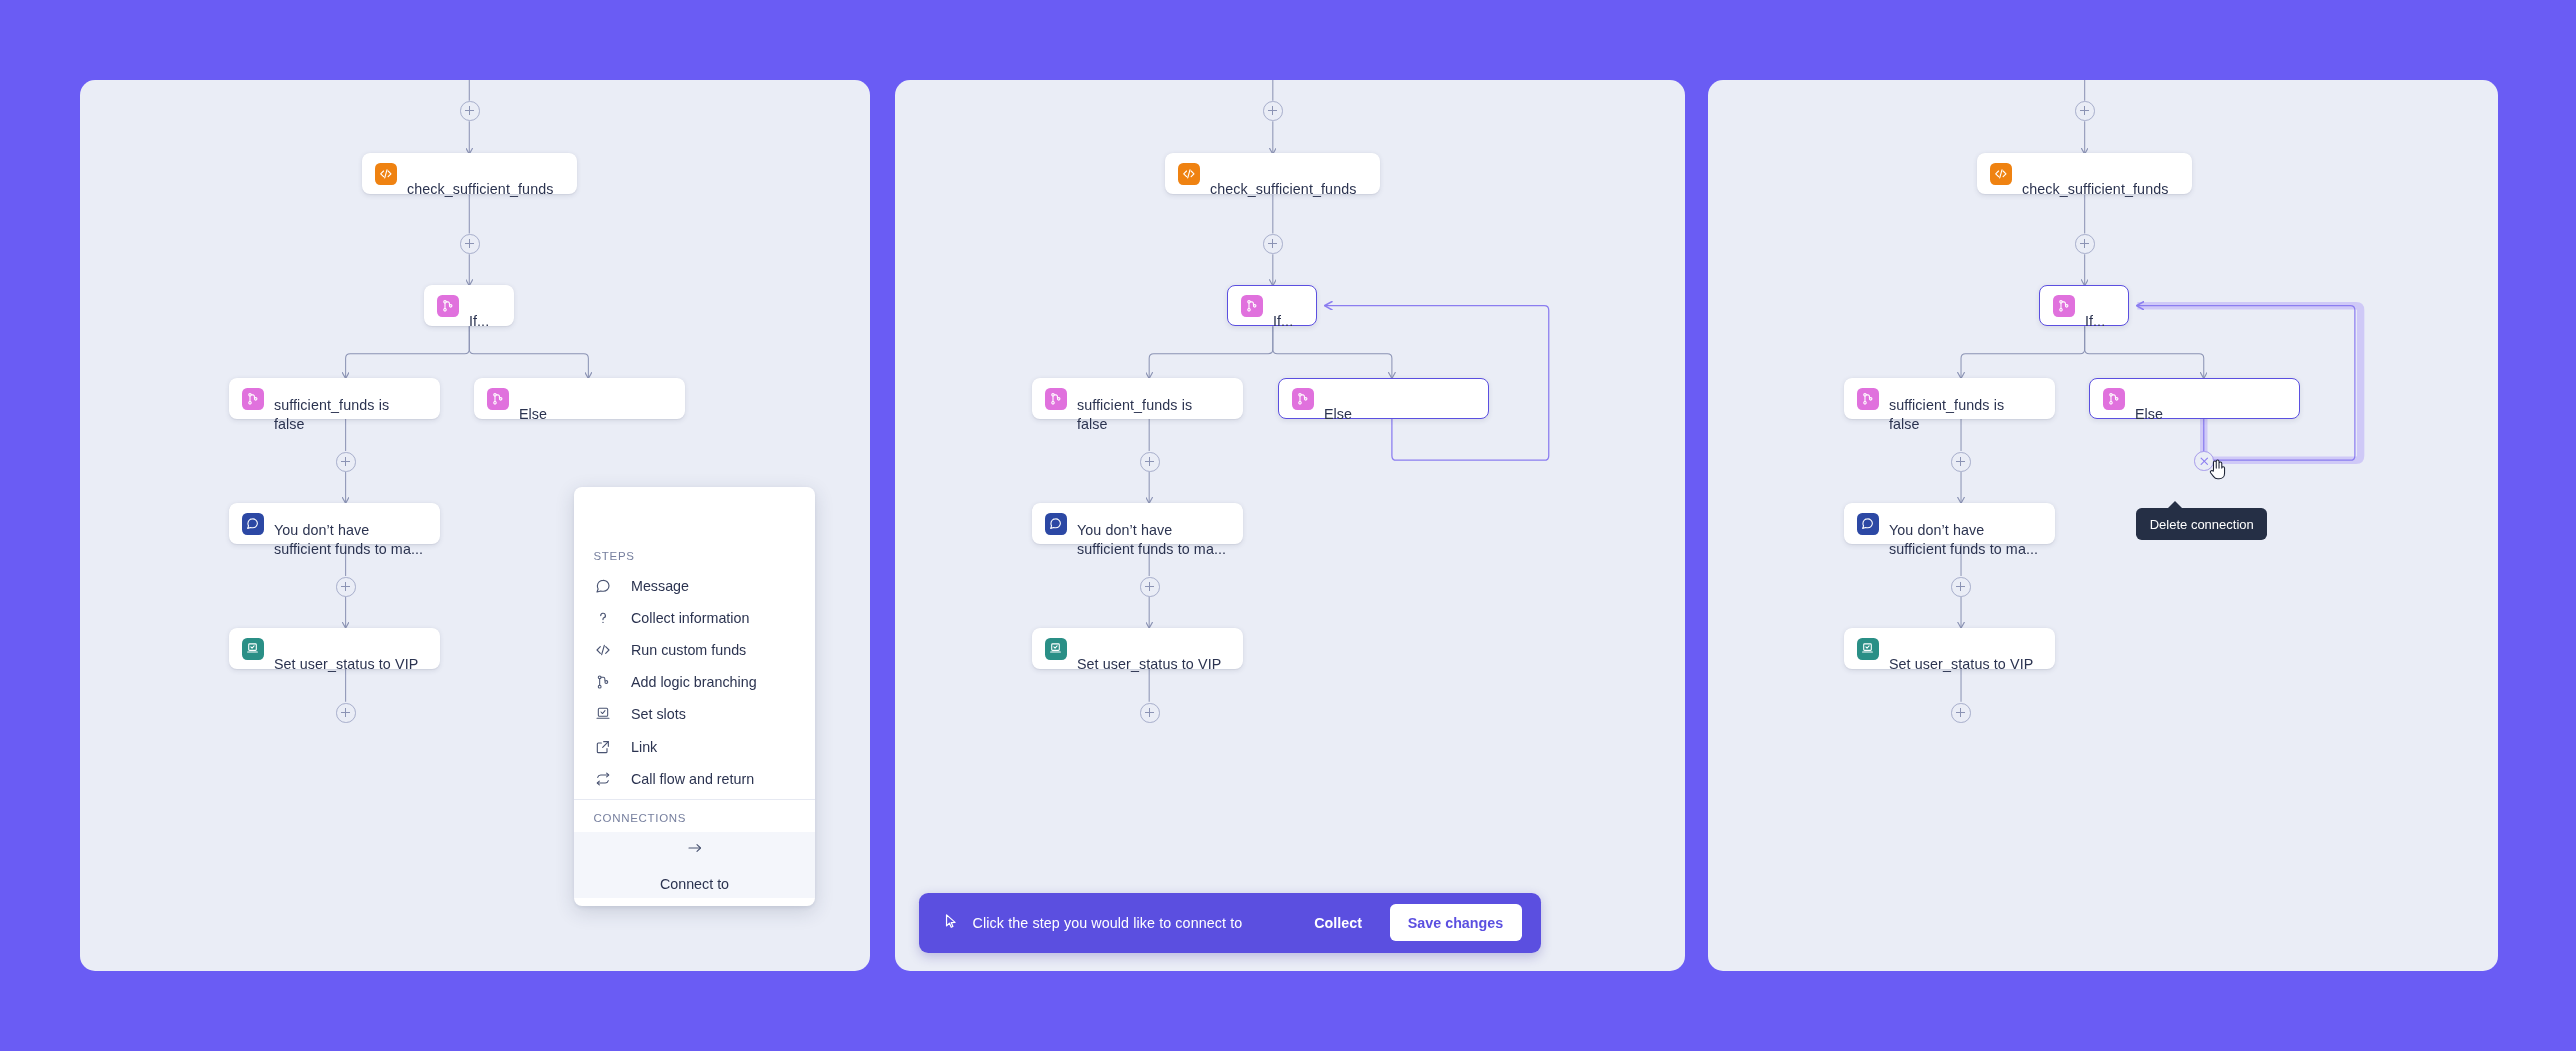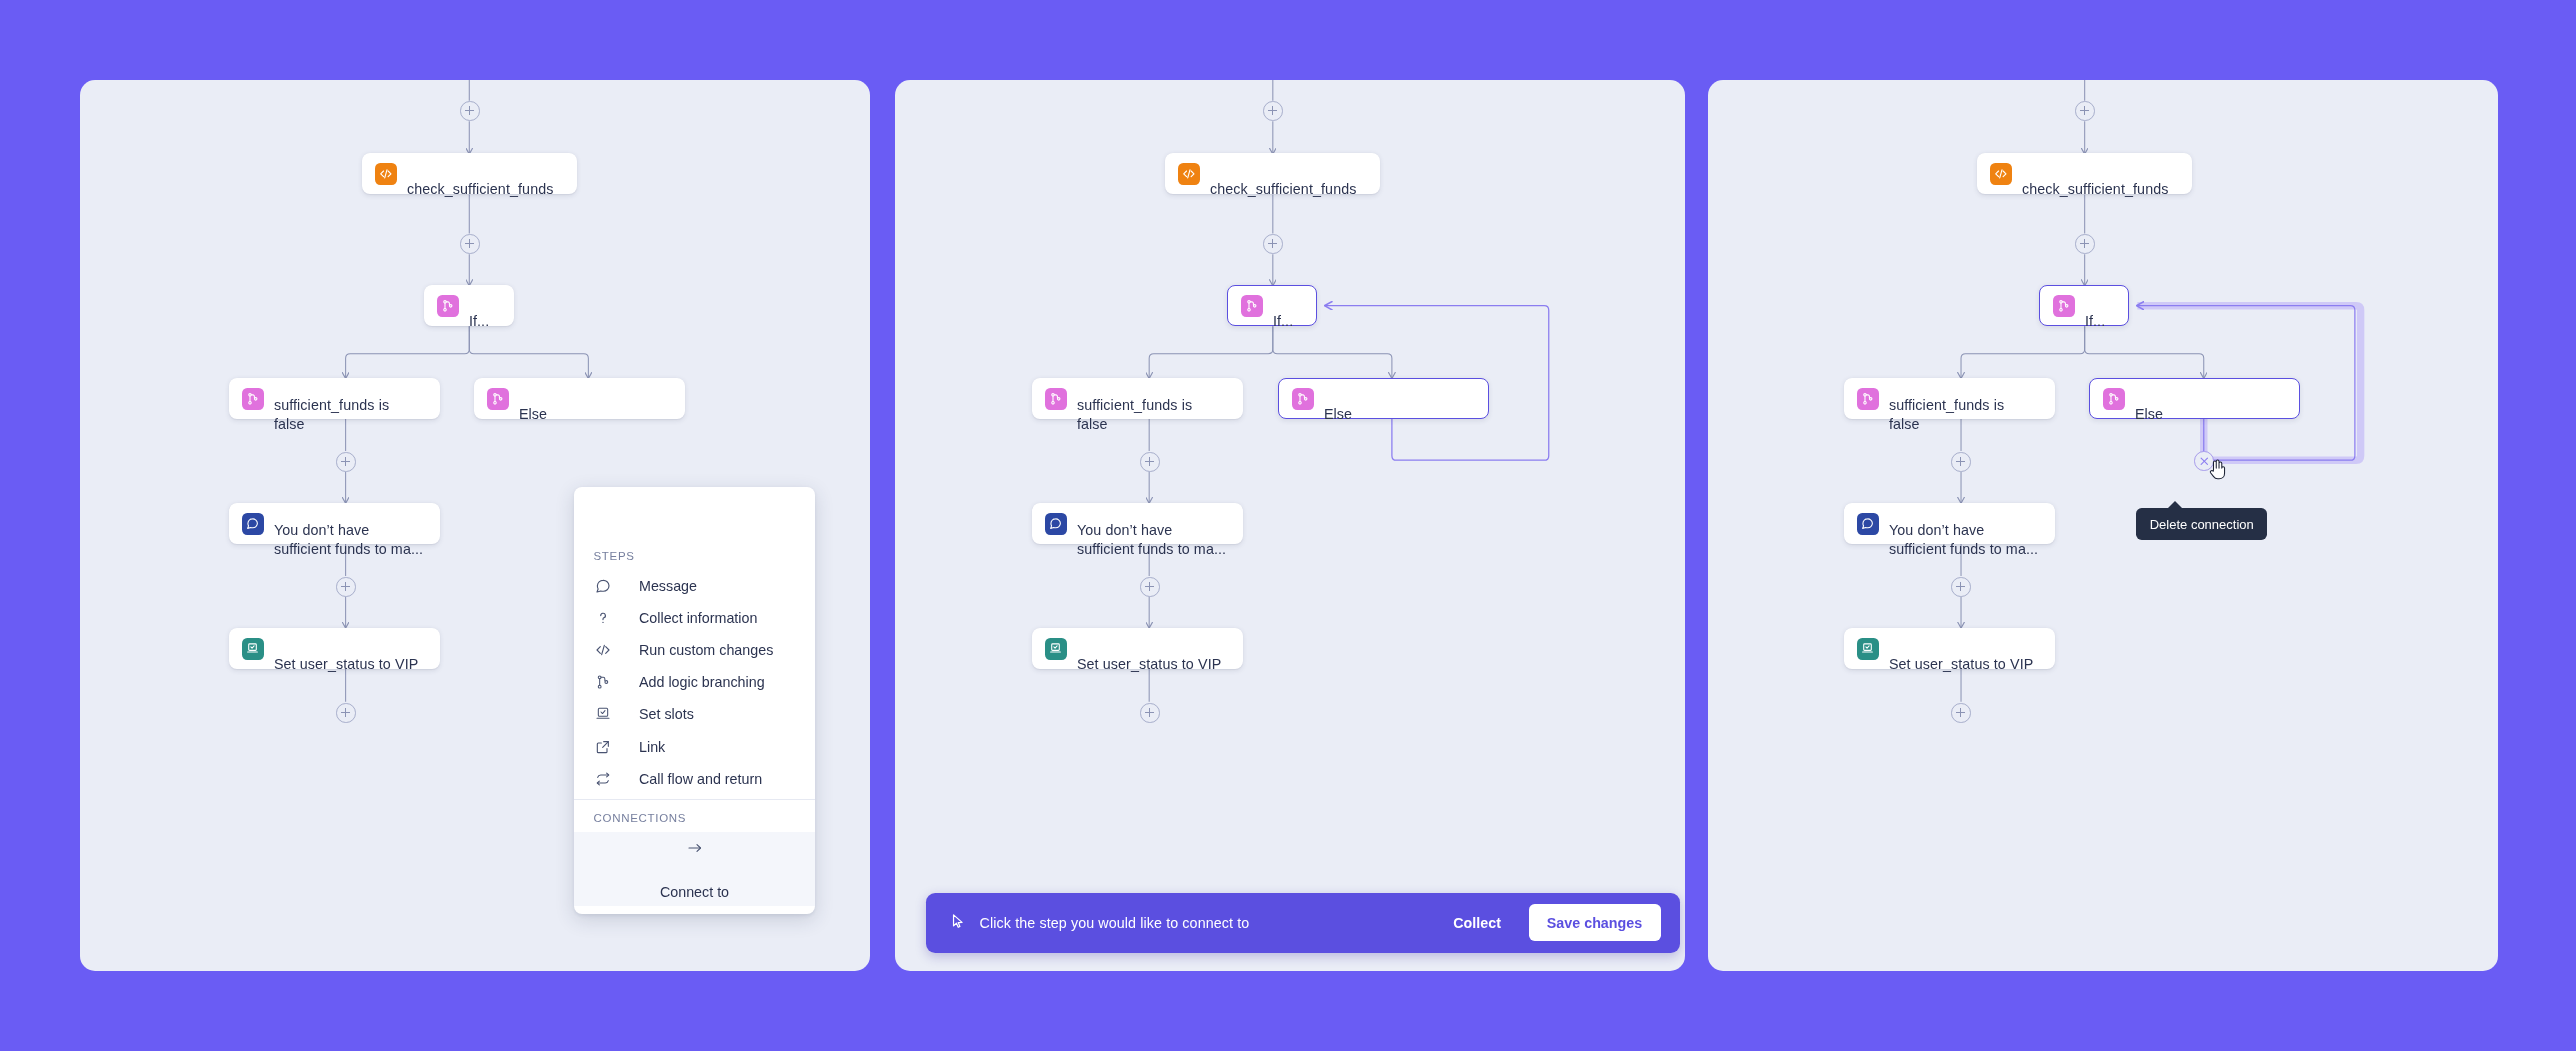--- a/index.html
+++ b/index.html
@@ -105,37 +105,37 @@
     padding: 15px 19.5px 8px 19.5px;
     text-transform: uppercase;
     margin-top: 48px;
   }
   .menu-head.second {
     border-top: 0.6px solid #e6e9f2;
     padding-top: 11.5px; margin-top: 4.6px;
   }
   .menu-item {
     display: flex; align-items: center;
-    gap: 26px;
+    gap: 18px;
     padding: 6.3px 19.5px;
     font-size: 14.3px;
     color: #2b3350;
     cursor: pointer;
   }
   .menu-item .mico {
     flex: 0 0 19.5px; width: 19.5px; height: 19.5px;
     display: flex; align-items: center; justify-content: center;
   }
   .menu-item.hover { background: #f4f6fb; flex-direction: column; }
 
   
   .actionbar {
     position: absolute;
-    left: 31px; bottom: 18.3px;
-    width: 754px; height: 60px;
+    left: 24px; bottom: 18.3px;
+    width: 622px; height: 60px;
     background: #5b4fe0;
     border-radius: 9.2px;
     display: flex; align-items: center;
     padding: 0 19.5px 0 24px;
     gap: 12.6px;
     box-shadow: 0 3.4px 10.3px rgba(50,40,160,.25);
   }
   .actionbar .cursor-ico { flex: 0 0 auto; }
   .actionbar .msg {
     flex: 1 1 auto;
@@ -308,21 +308,21 @@
         </div>
 
         <div class="menu-item">
           <span class="mico">
             <svg width="16" height="16" viewBox="0 0 24 24" fill="none" stroke="#4a5472" stroke-width="1.7" stroke-linecap="round" stroke-linejoin="round">
               <polyline points="8,7 3,12 8,17"></polyline>
                 <polyline points="16,7 21,12 16,17"></polyline>
                 <line x1="14" y1="5" x2="10" y2="19"></line>
             </svg>
           </span>
-          <span>Run custom changes</span>
+          <span>Run custom funds</span>
         </div>
 
         <div class="menu-item">
           <span class="mico">
             <svg width="16" height="16" viewBox="0 0 24 24" fill="none" stroke="#4a5472" stroke-width="1.6" stroke-linecap="round">
               <circle cx="7" cy="5" r="2.1"></circle>
                 <circle cx="7" cy="19" r="2.1"></circle>
                 <circle cx="17" cy="12" r="2.1"></circle>
               <path d="M7 7.1 v9.8"></path>
                 <path d="M9.1 5 h3.2 a2.5 2.5 0 0 1 2.5 2.5 v2.4"></path>

